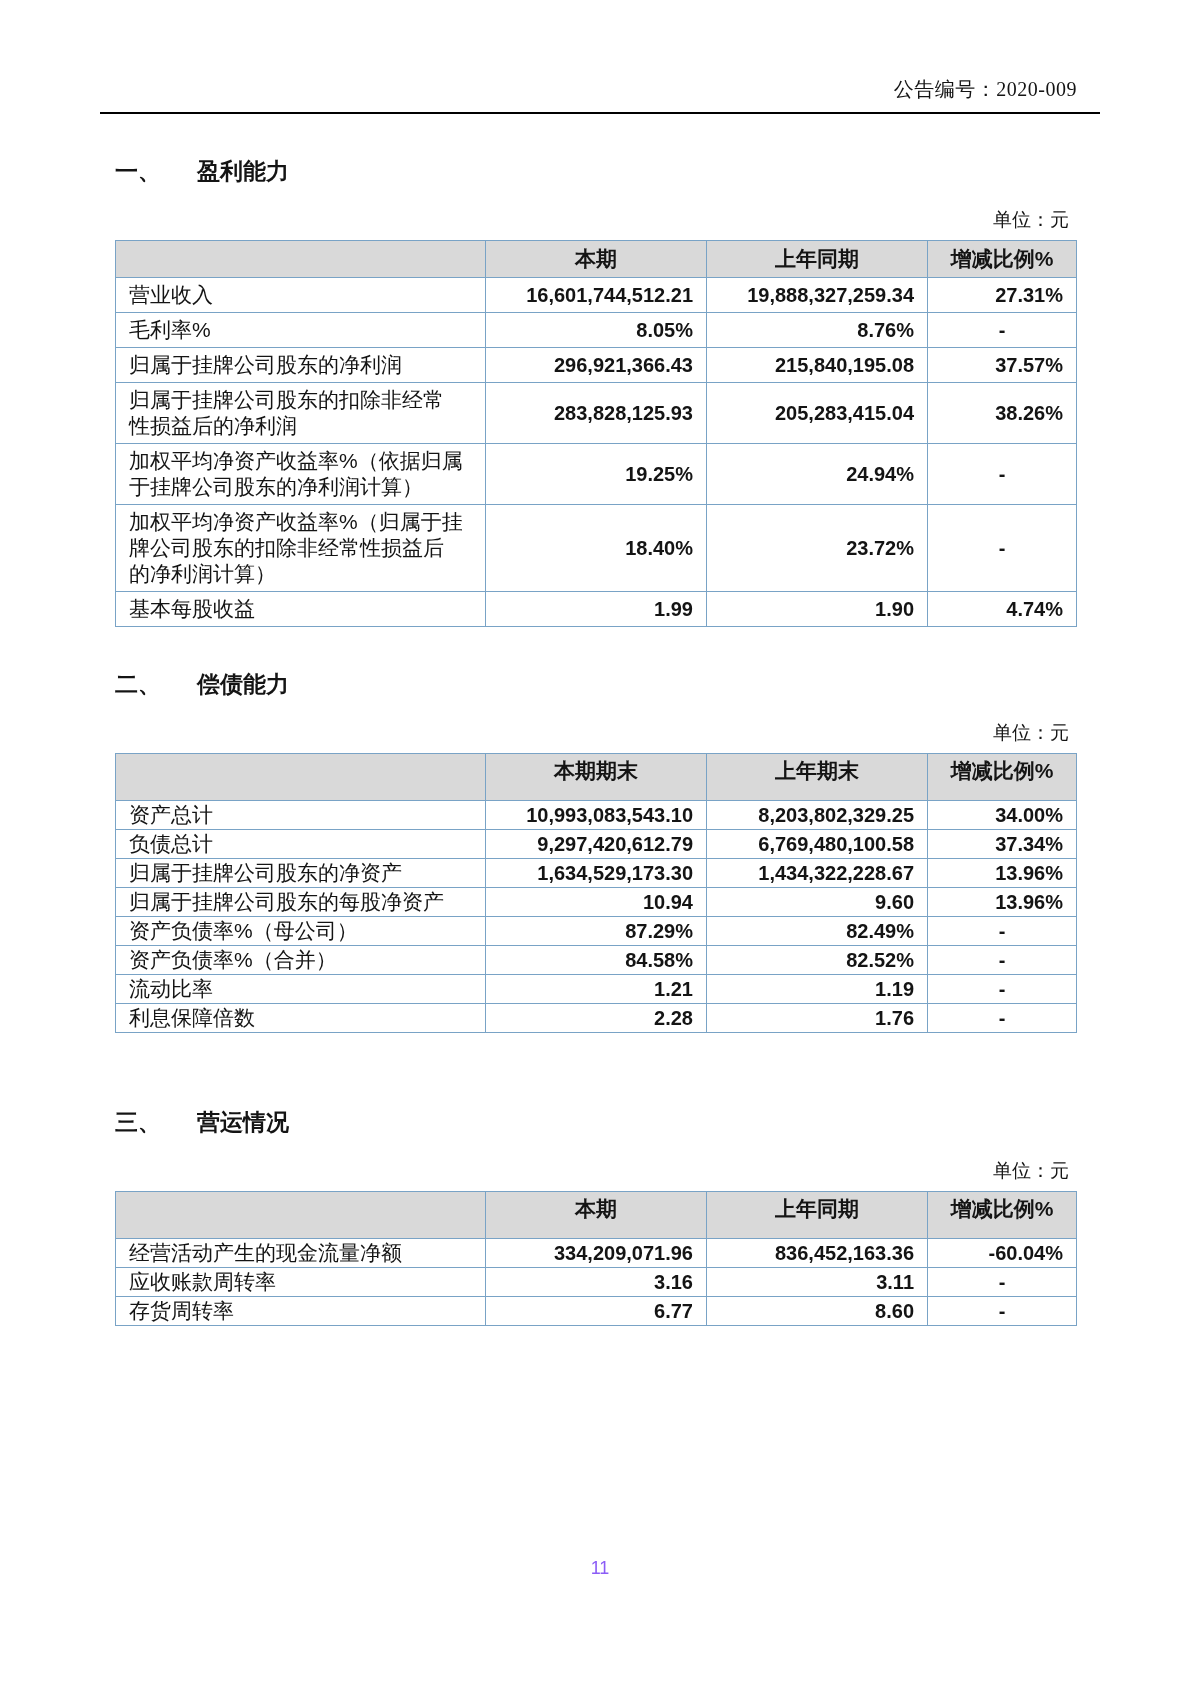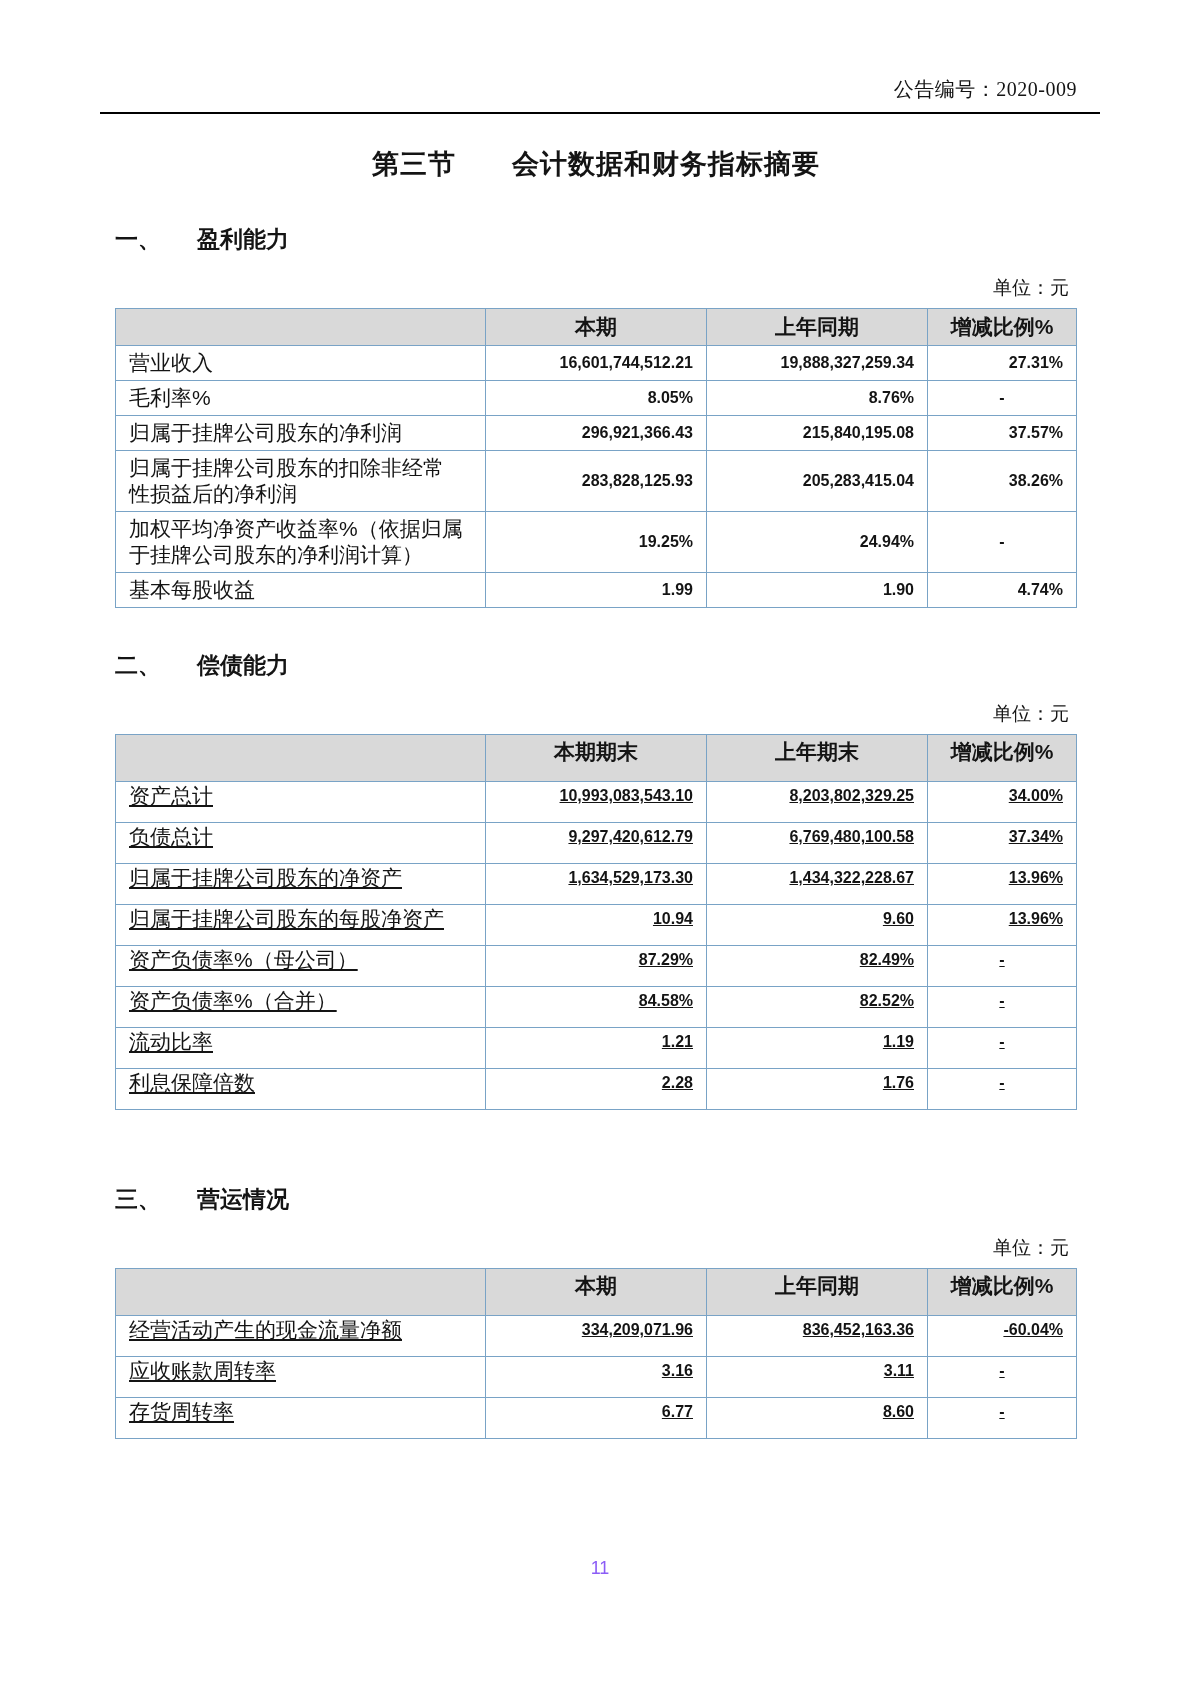--- a/index.html
+++ b/index.html
@@ -60,43 +60,42 @@
     background:var(--hdr,#d9d9d9);
     font-weight:bold;
     text-align:center;
     padding:5px 8px;
   }
   td.c0 { text-align:left; padding:4px 22px 4px 13px; }
   td.num {
     text-align:right;
     padding:4px 13px;
     font-weight:600;
-    font-size:16px;
+    font-size:20px;
   }
   td.dash { text-align:center; }
-  table.compact td { padding-top:1px; padding-bottom:13px;text-decoration:underline; }
+  table.compact td { padding-top:1px; padding-bottom:1px; }
   table.compact thead th { padding-top:4px; padding-bottom:16px; }
   .page-num {
     position:absolute;
     top:1558px; left:0;
     width:100%;
     text-align:center;
     font-size:18px;
     color:#8b5cf6;
   }
 </style>
 </head>
 <body>
 
 <div class="page">
 
   <div class="doc-number">公告编号：2020-009</div>
   <div class="rule"></div>
 
-  <div class="title">第三节　　会计数据和财务指标摘要</div>
 
   <section>
     <div class="sec-head">
       <span>一、</span>
       <span>盈利能力</span>
     </div>
     <div class="unit">单位：元</div>
     <table>
       <colgroup>
         <col style="width:38.5%">
@@ -137,20 +136,26 @@
             <td class="num">205,283,415.04</td>
             <td class="num">38.26%</td>
           </tr>
           <tr>
             <td class="c0">加权平均净资产收益率%（依据归属于挂牌公司股东的净利润计算）</td>
             <td class="num">19.25%</td>
             <td class="num">24.94%</td>
             <td class="num dash">-</td>
           </tr>
           <tr>
+            <td class="c0">加权平均净资产收益率%（归属于挂牌公司股东的扣除非经常性损益后的净利润计算）</td>
+            <td class="num">18.40%</td>
+            <td class="num">23.72%</td>
+            <td class="num dash">-</td>
+          </tr>
+          <tr>
             <td class="c0">基本每股收益</td>
             <td class="num">1.99</td>
             <td class="num">1.90</td>
             <td class="num">4.74%</td>
           </tr>
         </tbody>
     </table>
   </section>
 
   <section>

